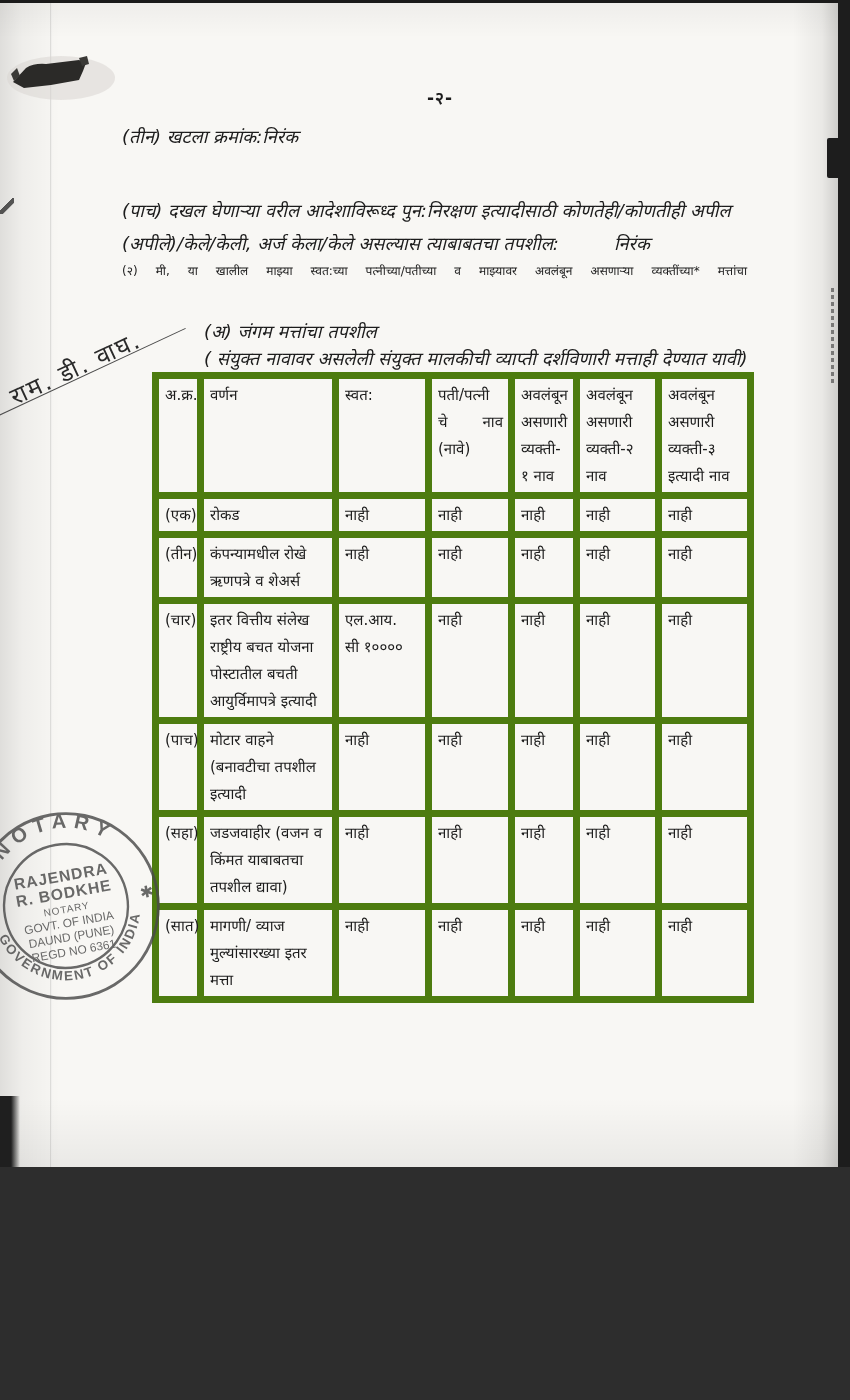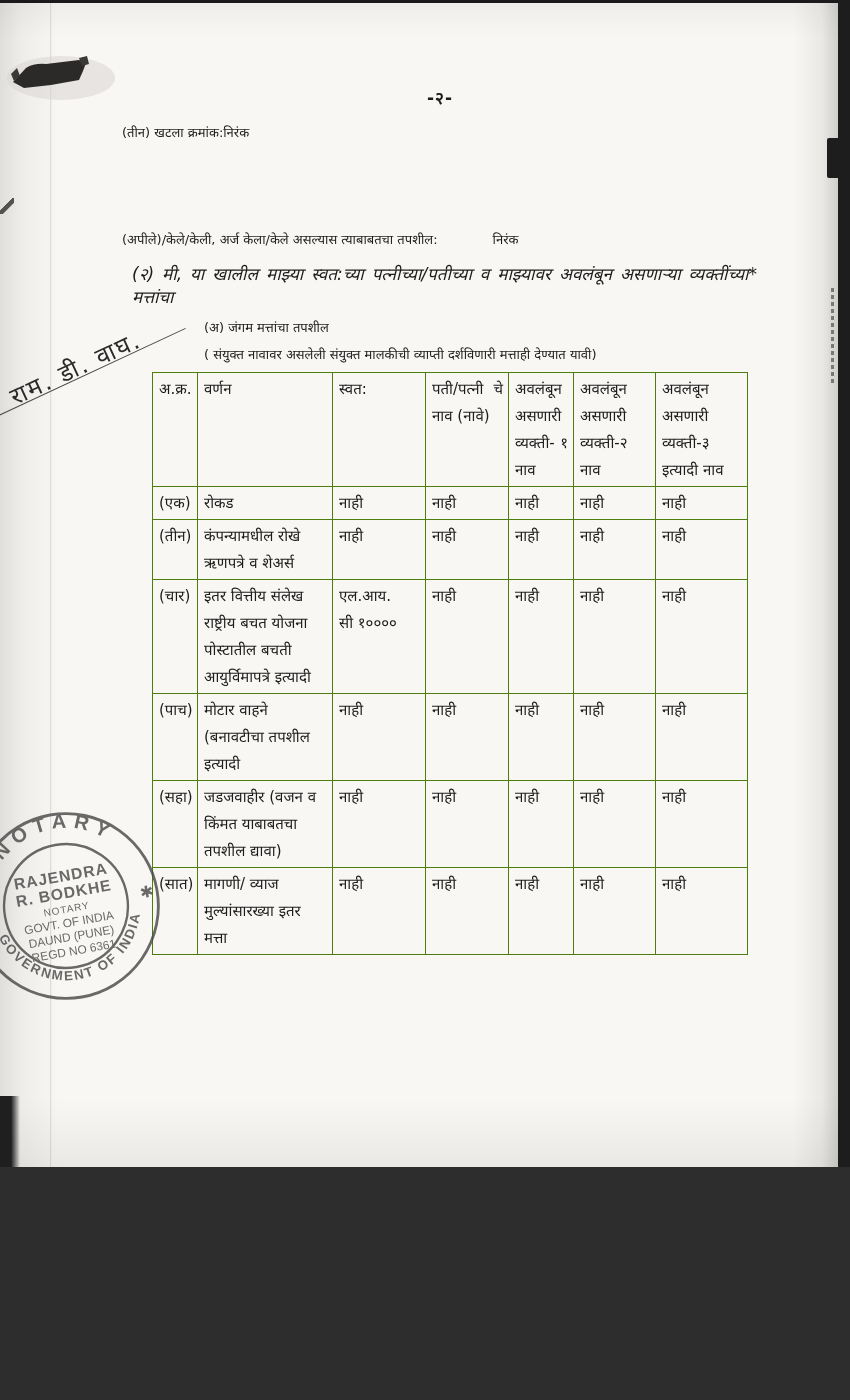--- a/index.html
+++ b/index.html
@@ -21,29 +21,29 @@
   .edge-smudge{position:absolute;left:831px;top:288px;width:3px;height:98px;opacity:.55;
       background:repeating-linear-gradient(180deg,#2a2a2a 0 4px,transparent 4px 7px);}
   .bottom-band{position:absolute;left:0;top:1167px;width:850px;height:233px;background:#2d2d2d;}
   .bl-corner{position:absolute;left:0;top:1096px;width:20px;height:71px;
       background:linear-gradient(90deg,#1f1f1f 55%,rgba(31,31,31,0));}
   .left-mark{position:absolute;left:0;top:198px;width:14px;height:16px;
       background:linear-gradient(135deg,transparent 40%,#2f2f2f 42%,#2f2f2f 62%,transparent 64%);opacity:.8;}
 
   .pagenum{position:absolute;left:408px;top:86px;width:64px;text-align:center;
       font-size:17px;font-weight:600;letter-spacing:1px;}
-  .clause{position:absolute;left:122px;font-size:13px;line-height:1.45;white-space:nowrap;}
+  .clause{position:absolute;left:122px;font-size:18px;line-height:1.45;white-space:nowrap;font-style:italic;}
   .clause .val{margin-left:55px;}
-  .para-just{position:absolute;left:132px;width:625px;font-size:17px;
-      text-align:justify;text-align-last:justify;white-space:normal;font-style:italic;}
+  .para-just{position:absolute;left:122px;width:625px;font-size:12px;
+      text-align:justify;text-align-last:justify;white-space:normal;}
   .indent{left:204px;}
 
   table.assets{position:absolute;left:152px;top:372px;width:595px;border-collapse:collapse;
       table-layout:fixed;font-size:15px;}
-  table.assets th,table.assets td{border:1px solid #4d7c0f;vertical-align:top;
+  table.assets th,table.assets td{border:7px solid #4d7c0f;vertical-align:top;
       padding:3px 5px 2px 6px;font-weight:500;line-height:27px;text-align:left;}
   table.assets th{font-weight:500;text-align:justify;}
   td.desc{text-align:justify;}
   td.selfc{white-space:pre-line;}
 
   .stamp-wrap{position:absolute;left:-34px;top:806px;width:200px;height:200px;
       transform:rotate(-10deg);opacity:.82;}
   .stamp-wrap svg{width:200px;height:200px;}
   .stamp-txt{fill:#4a4a4a;font-family:"Liberation Sans",sans-serif;}
 
@@ -69,20 +69,21 @@
     <path d="M8,32 L21,18 Q29,13 41,14 L74,10 L81,13 L78,21 L74,30 L46,35 L19,38 Z" fill="#2b2a28"></path>
     <path d="M74,8 L82,6 L84,14 L77,16 Z" fill="#3a3936"></path>
     <path d="M6,24 L12,18 L15,26 L9,31 Z" fill="#3a3936"></path>
   </svg>
 
   <div class="left-mark"></div>
 
   <div class="pagenum">-२-</div>
 
   <div class="clause" style="top:124px">(तीन) खटला क्रमांक:निरंक</div>
+  <div class="clause" style="top:198px">(पाच) दखल घेणाऱ्या वरील आदेशाविरूध्द पुन:निरक्षण इत्यादीसाठी कोणतेही/कोणतीही अपील</div>
   <div class="clause" style="top:231px">
     <span>(अपीले)/केले/केली, अर्ज केला/केले असल्यास त्याबाबतचा तपशील:</span><span class="val">निरंक</span>
   </div>
   <div class="para-just" style="top:262px">(२) मी, या खालील माझ्या स्वत:च्या पत्नीच्या/पतीच्या व माझ्यावर अवलंबून असणाऱ्या व्यक्तींच्या* मत्तांचा</div>
   <div class="clause indent" style="top:319px">(अ) जंगम मत्तांचा तपशील</div>
   <div class="clause indent" style="top:346px">( संयुक्त नावावर असलेली संयुक्त मालकीची व्याप्ती दर्शविणारी मत्ताही देण्यात यावी)</div>
 
   <div class="sig-line"></div>
   <div class="sig-text">राम. डी. वाघ.</div>
 

